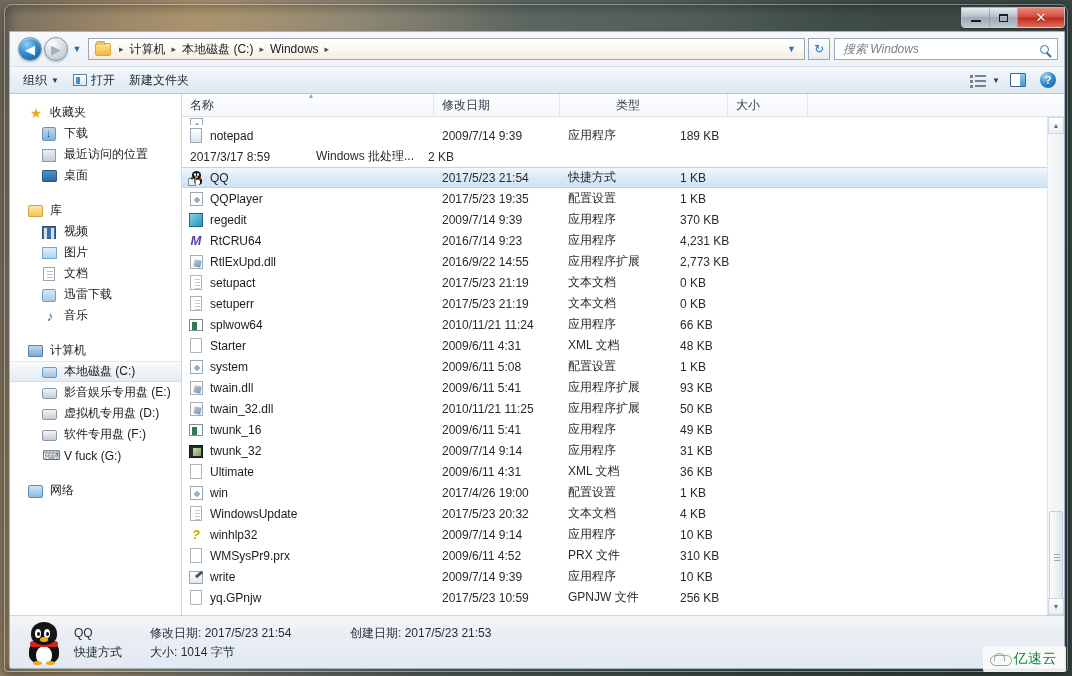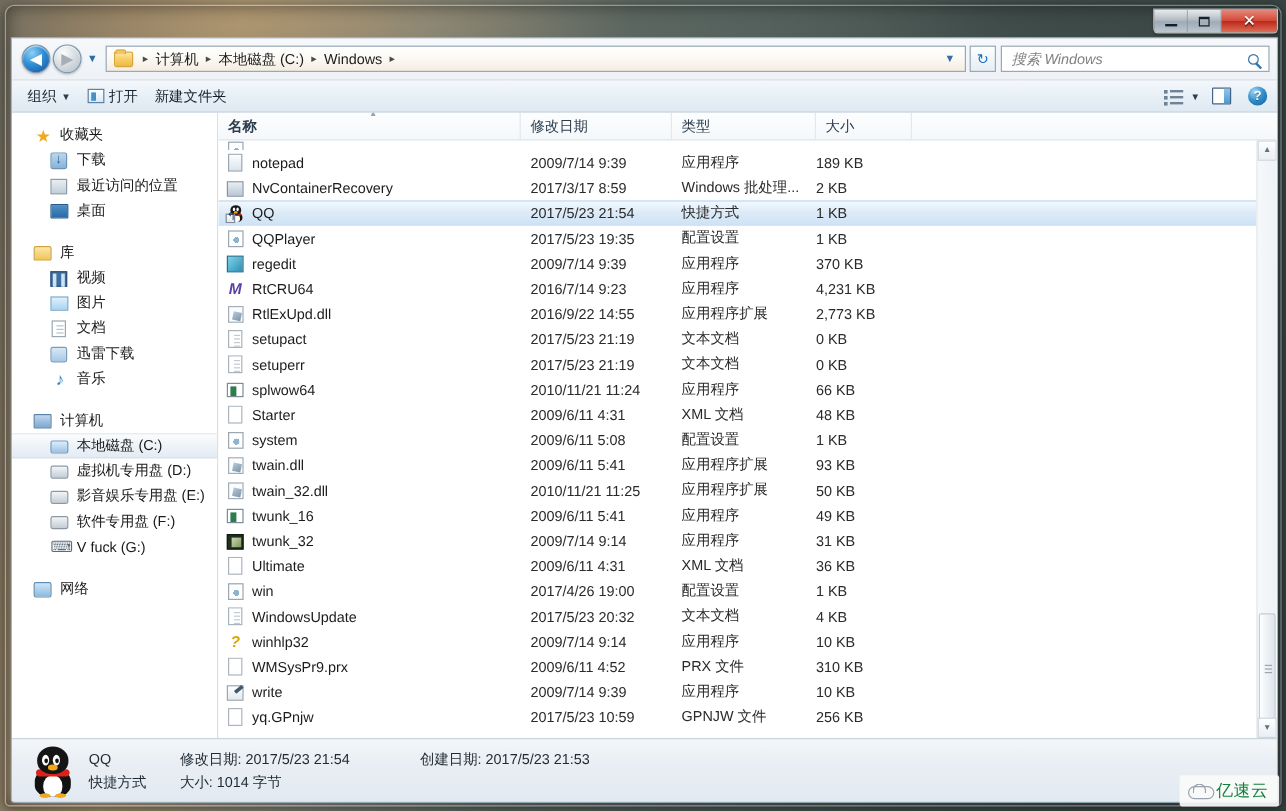--- a/index.html
+++ b/index.html
@@ -246,23 +246,23 @@
   .col {
     display: flex; align-items: center;
     font-size: 12px; color: #2b3c4c;
     border-right: 1px solid #e2e8ee;
     padding-left: 8px; position: relative;
   }
   .col.sorted::after {
     content: "▲"; position: absolute; left: 50%; top: -2px;
     font-size: 7px; color: #8aa8c4;
   }
-  .c-name { width: 252px; font-weight: bold; }
+  .c-name { width: 252px; }
   .c-date { width: 126px; }
-  .c-type { width: 120px; }
+  .c-type { width: 120px; margin-left: 48px; }
   .c-size { width: 80px; align-items: center; }
   .c-rest { flex: 1; border-right: none; }
 
   #rows { position: absolute; left: 0; top: 23px; right: 17px; bottom: 0; overflow: hidden; }
   .row {
     display: flex; align-items: center; height: 21px;
     font-size: 12px; color: #1c1c1c;
   }
   .row.sel {
     background: linear-gradient(180deg, #f2f8fd 0%, #dceaf7 50%, #cfe3f5 100%);
@@ -547,27 +547,27 @@
           <div class="nav-row child sel">
             <span class="nav-ico">
                 <i class="i-hdd sys" style="position:absolute;"></i>
               </span>
             <span class="nav-label">本地磁盘 (C:)</span>
           </div>
           <div class="nav-row child">
             <span class="nav-ico">
                 <i class="i-hdd" style="position:absolute;"></i>
               </span>
+            <span class="nav-label">影音娱乐专用盘 (E:)</span>
+          </div>
+          <div class="nav-row child">
+            <span class="nav-ico">
+                <i class="i-hdd" style="position:absolute;"></i>
+              </span>
             <span class="nav-label">虚拟机专用盘 (D:)</span>
-          </div>
-          <div class="nav-row child">
-            <span class="nav-ico">
-                <i class="i-hdd" style="position:absolute;"></i>
-              </span>
-            <span class="nav-label">影音娱乐专用盘 (E:)</span>
           </div>
           <div class="nav-row child">
             <span class="nav-ico">
                 <i class="i-hdd" style="position:absolute;"></i>
               </span>
             <span class="nav-label">软件专用盘 (F:)</span>
           </div>
           <div class="nav-row child">
             <span class="nav-ico i-usb">⌨</span>
             <span class="nav-label">V fuck (G:)</span>
@@ -621,26 +621,20 @@
                 <span class="fi">
                   <i class="f-np" style="position: absolute;"></i>
                 </span>
                 <span>notepad</span>
               </div>
               <div class="cell date">2009/7/14 9:39</div>
               <div class="cell type">应用程序</div>
               <div class="cell size">189 KB</div>
             </div>
             <div class="row">
-              <div class="cell name">
-                <span class="fi">
-                  <i class="f-bat" style="position: absolute;"></i>
-                </span>
-                <span>NvContainerRecovery</span>
-              </div>
               <div class="cell date">2017/3/17 8:59</div>
               <div class="cell type">Windows 批处理...</div>
               <div class="cell size">2 KB</div>
             </div>
             <div class="row sel">
               <div class="cell name">
                 <span class="fi f-qq">
                   <span class="peng">
                     <span class="body"></span>
                     <span class="belly"></span>

